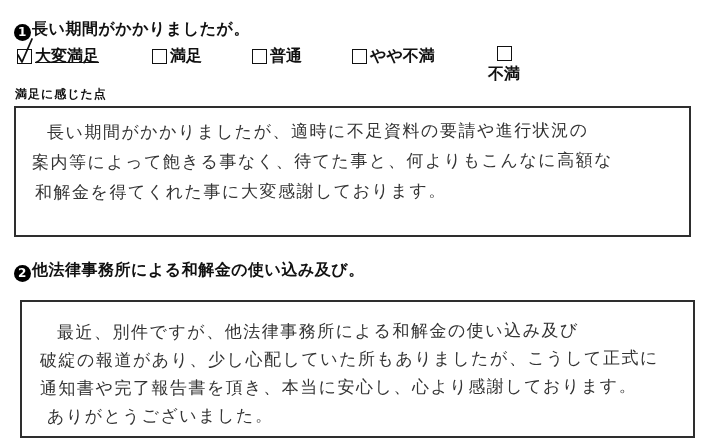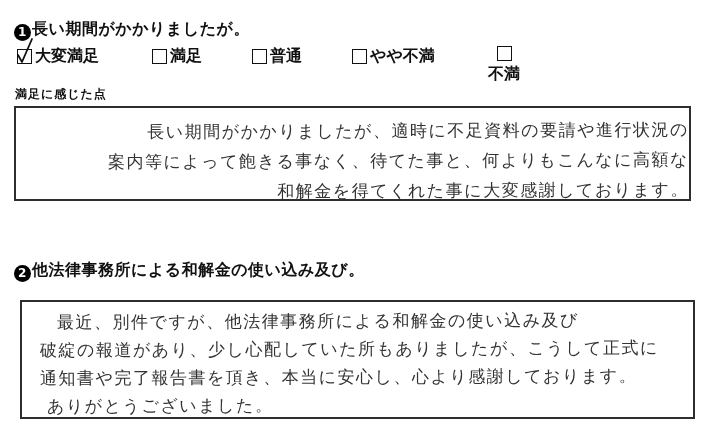--- a/index.html
+++ b/index.html
@@ -21,41 +21,41 @@
     font-weight:700; font-size:16px; cursor:pointer; white-space:nowrap;
   }
   .checkbox {
     position:relative; width:13px; height:13px; border:1.7px solid #111;
     background:#fff; display:inline-block; flex:0 0 auto;
   }
   .tick { position:absolute; left:-3px; top:-14px; width:20px; height:29px; display:none; }
   .checkbox.checked .tick { display:block; }
   .comment-label { position:absolute; left:15px; top:86px; font-size:12px; font-weight:600; letter-spacing:1px; }
   .comment-box { position:absolute; background:#fff; border:2px solid #2e2e2e; box-sizing:border-box; }
-  .box1 { left:14px; top:106px; width:677px; height:95px; padding-top:9px;text-align:right; }
-  .box2 { left:20px; top:300px; width:675px; height:119px; padding-top:6px; }
+  .box1 { left:14px; top:106px; width:677px; height:131px; padding-top:9px; }
+  .box2 { left:20px; top:300px; width:675px; height:138px; padding-top:16px; }
   .hand {
     font-family:"DejaVu Sans","Liberation Sans",sans-serif;
     color:#333; font-size:17px; letter-spacing:1.5px; white-space:nowrap;
     transform:rotate(-0.25deg); transform-origin:left center;
   }
   .box1 .hand { line-height:30px; }
   .box2 .hand { line-height:28px; }
 </style>
 </head>
 <body>
 
 <div class="page">
 
   <div class="q-title" style="left:14px; top:19px;">
     <span class="qnum">1</span><span>長い期間がかかりましたが。</span>
   </div>
 
   <div class="options">
-    <label class="option" style="left:17px;">
+    <label class="option" style="left:17px;text-decoration:underline;">
       <span class="checkbox checked">
         <svg class="tick" viewBox="0 0 20 29">
           <path d="M3 19 L7 26 L17 3" fill="none" stroke="#111" stroke-width="1.8" stroke-linecap="round" stroke-linejoin="round"></path>
         </svg>
       </span>
       <span>大変満足</span>
     </label>
     <label class="option" style="left:152px;">
       <span class="checkbox">
         

